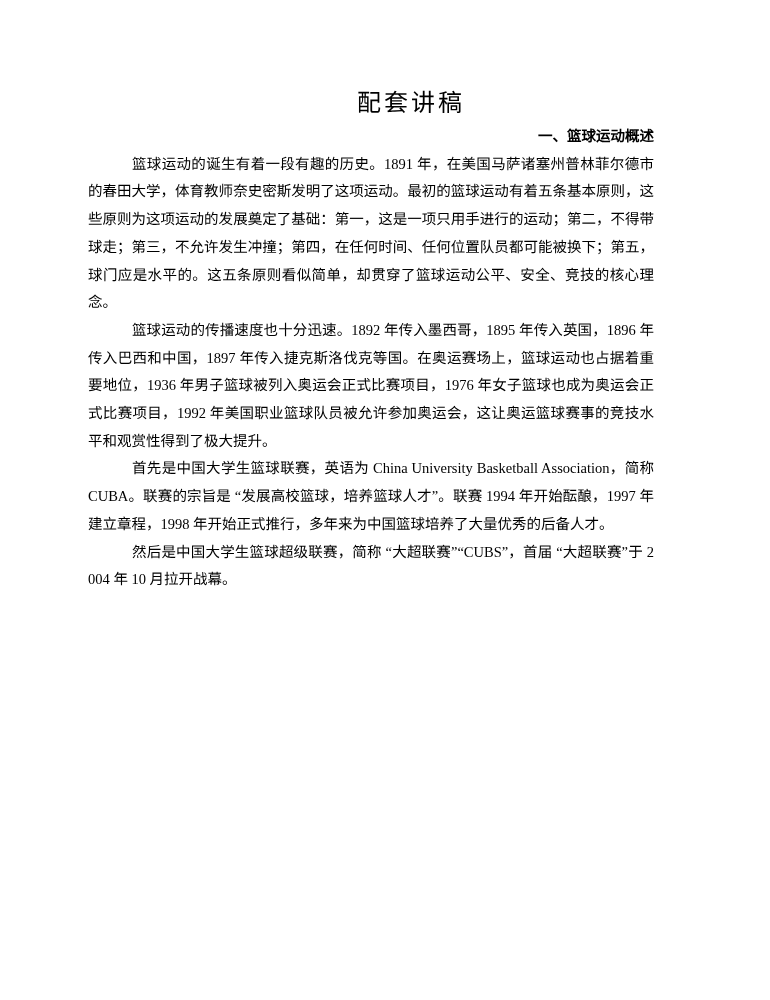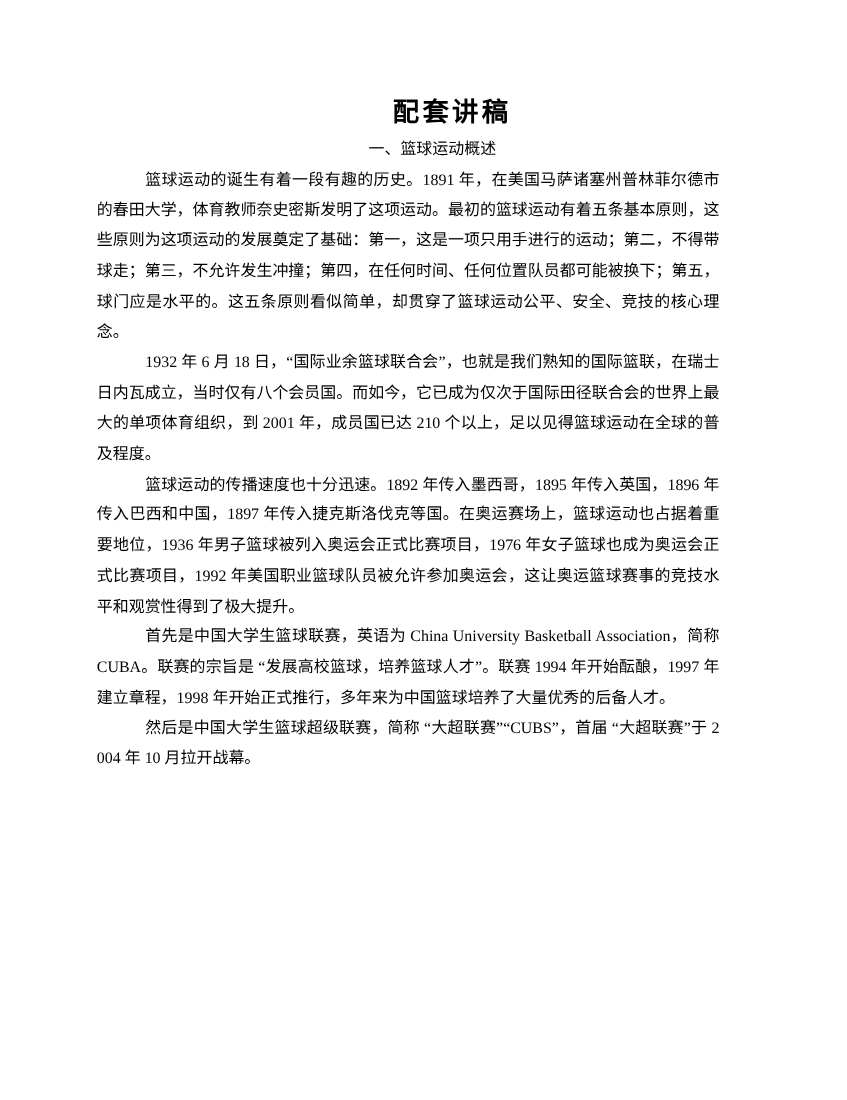--- a/index.html
+++ b/index.html
@@ -16,54 +16,53 @@
   }
   .page {
     box-sizing: border-box;
     width: 770px;
     height: 1000px;
     padding: 86px 116px 0 88px;
     background: #ffffff;
   }
   .doc-title {
     font-size: 24px;
-    font-weight: bold;
+    font-weight: normal;
     letter-spacing: 3px;
     text-align: center;
     text-indent: 80px; 
     line-height: 34px;
     margin: 0 0 3px 0;
   }
   .para, .h1, .h2 {
     margin: 0;
     font-size: 14.5px;
     line-height: 27.7px;
     text-align: justify;
     text-indent: 44px;
     word-break: break-all;
   }
   .h1, .h2 {
-    font-weight: normal;
-    text-align: center;
+    font-weight: bold;
+    text-align: right;
   }
 </style>
 </head>
 <body>
 
 <div class="page">
   <h1 class="doc-title">配套讲稿</h1>
 
 
   <p class="h1">一、篮球运动概述</p>
 
 
   <p class="para">篮球运动的诞生有着一段有趣的历史。1891 年，在美国马萨诸塞州普林菲尔德市的春田大学，体育教师奈史密斯发明了这项运动。最初的篮球运动有着五条基本原则，这些原则为这项运动的发展奠定了基础：第一，这是一项只用手进行的运动；第二，不得带球走；第三，不允许发生冲撞；第四，在任何时间、任何位置队员都可能被换下；第五，球门应是水平的。这五条原则看似简单，却贯穿了篮球运动公平、安全、竞技的核心理念。</p>
 
 
-  <p class="para">1932 年 6 月 18 日，“国际业余篮球联合会”，也就是我们熟知的国际篮联，在瑞士日内瓦成立，当时仅有八个会员国。而如今，它已成为仅次于国际田径联合会的世界上最大的单项体育组织，到 2001 年，成员国已达 210 个以上，足以见得篮球运动在全球的普及程度。</p>
 
   <p class="para">篮球运动的传播速度也十分迅速。1892 年传入墨西哥，1895 年传入英国，1896 年传入巴西和中国，1897 年传入捷克斯洛伐克等国。在奥运赛场上，篮球运动也占据着重要地位，1936 年男子篮球被列入奥运会正式比赛项目，1976 年女子篮球也成为奥运会正式比赛项目，1992 年美国职业篮球队员被允许参加奥运会，这让奥运篮球赛事的竞技水平和观赏性得到了极大提升。</p>
 
 
 
   <p class="para">首先是中国大学生篮球联赛，英语为 China University Basketball Association，简称 CUBA。联赛的宗旨是 “发展高校篮球，培养篮球人才”。联赛 1994 年开始酝酿，1997 年建立章程，1998 年开始正式推行，多年来为中国篮球培养了大量优秀的后备人才。</p>
 
   <p class="para">然后是中国大学生篮球超级联赛，简称 “大超联赛”“CUBS”，首届 “大超联赛”于 2004 年 10 月拉开战幕。</p>
 </div>
 

